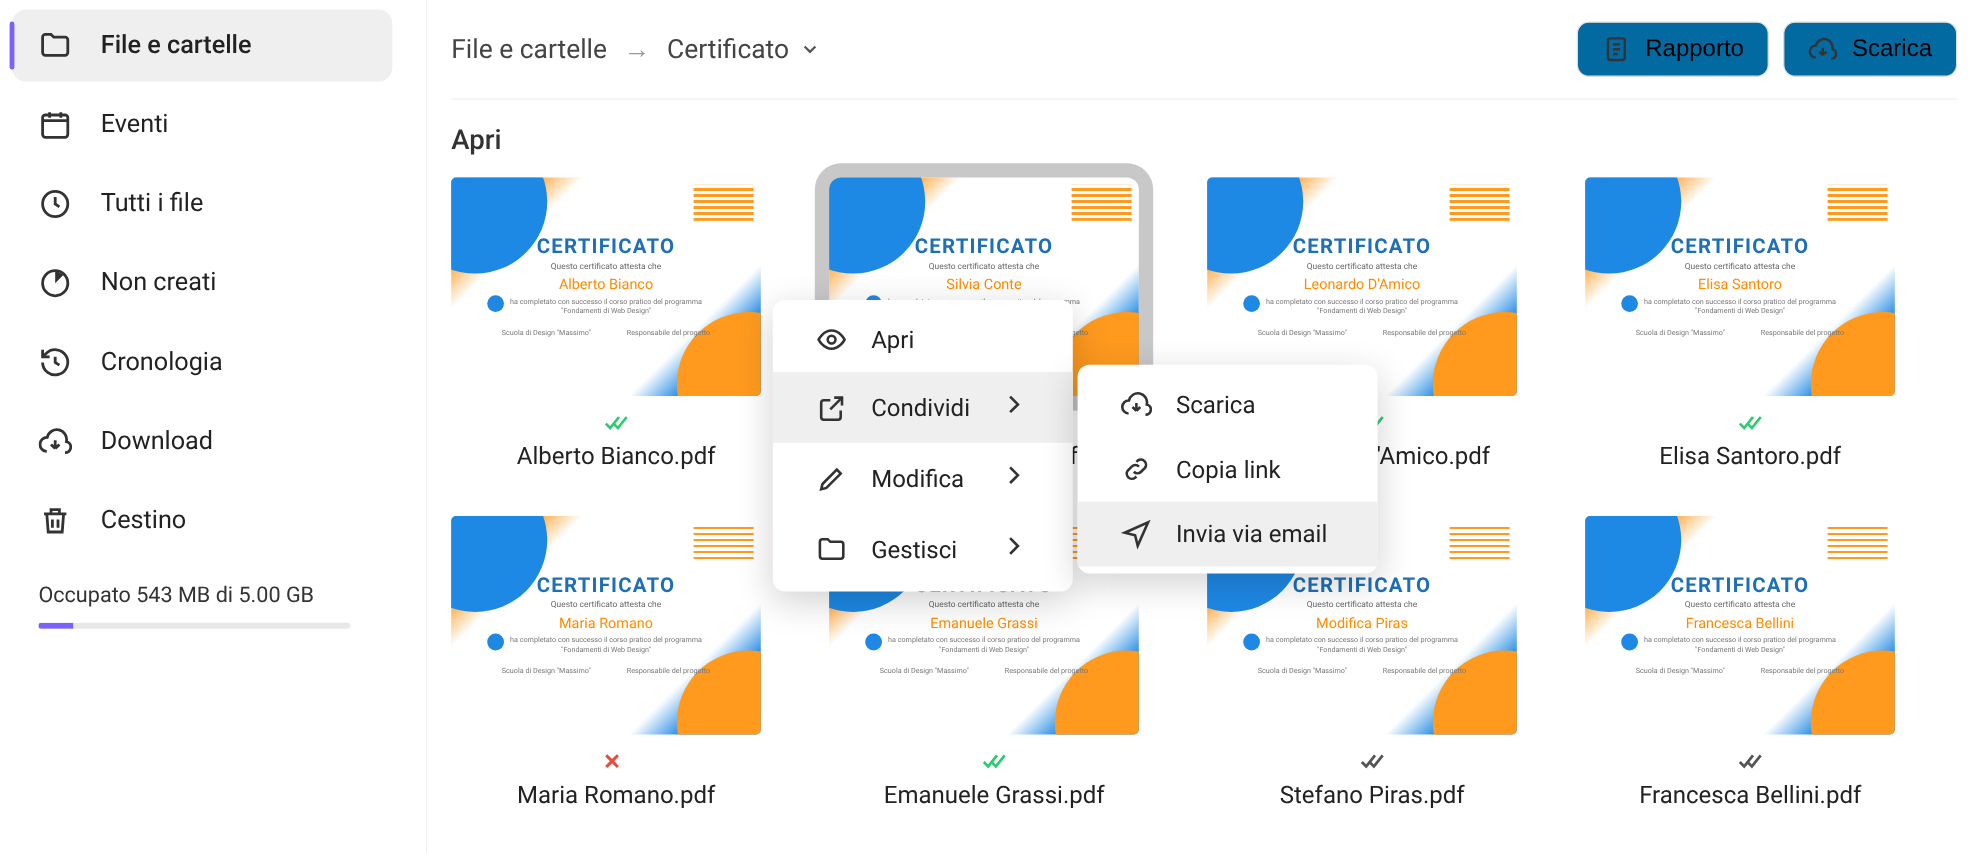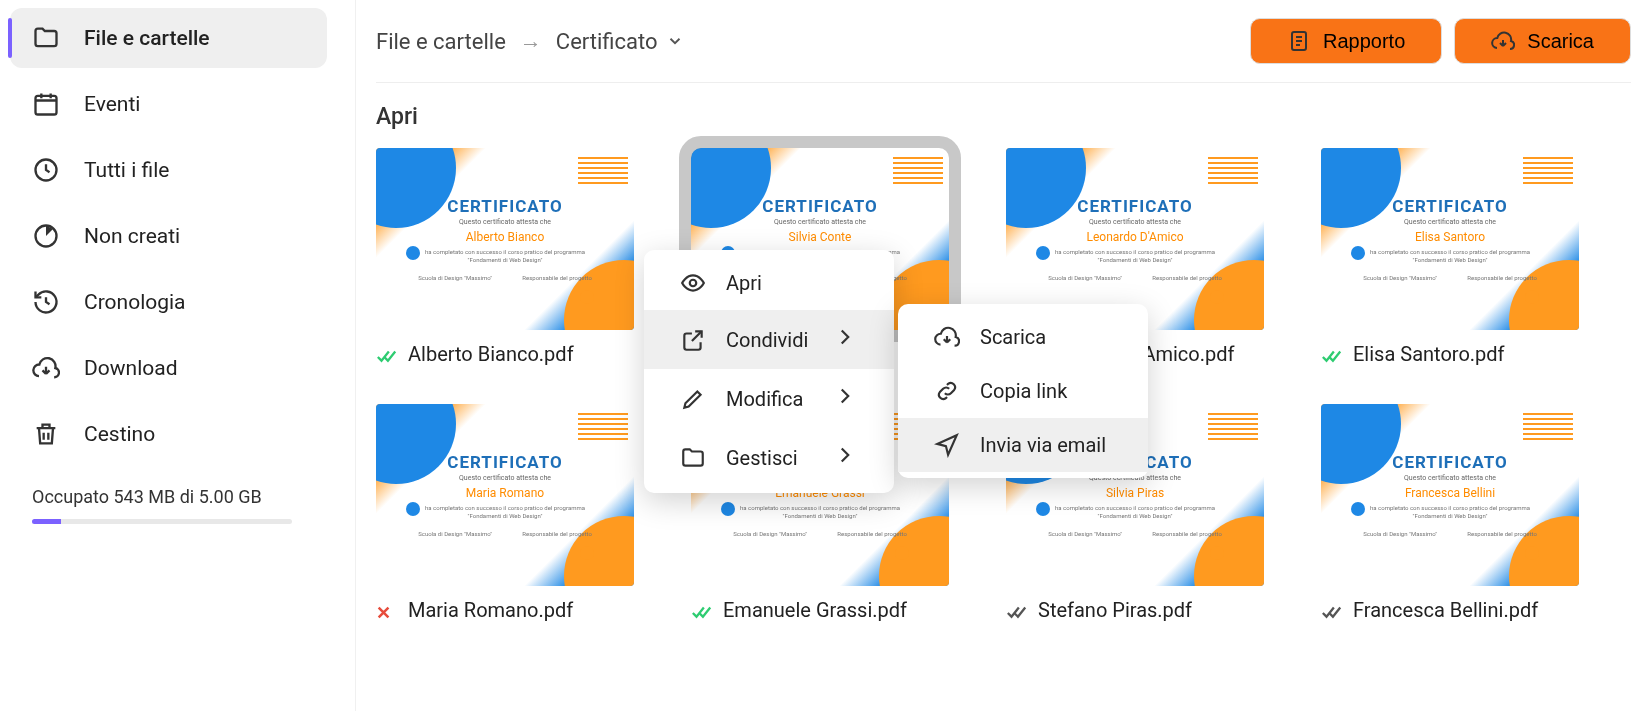--- a/index.html
+++ b/index.html
@@ -98,24 +98,24 @@
   display: flex;
   align-items: center;
   gap: 8px;
   cursor: pointer;
 }
 .top-actions { display: flex; gap: 12px; }
 .top-btn {
   display: flex;
   align-items: center;
   gap: 12px;
-  padding: 10px 36px;
+  padding: 10px 20px;
   border: 1px solid #ddd;
   border-radius: 10px;
-  background: #f97316;
+  background: #0369a1;
   font-size: 20px;
   cursor: pointer;
   justify-content: center;
 }
 .top-btn svg { width: 24px; height: 24px; stroke: #333; fill: none; stroke-width: 2; }
 .section-title {
   font-size: 23px;
   font-weight: 500;
   color: #333;
   margin: 20px 0 18px;
@@ -201,20 +201,21 @@
   text-align: center;
   line-height: 1.3;
 }
 .file-label {
   display: flex;
   align-items: center;
   gap: 10px;
   margin-top: 12px;
   font-size: 20px;
   color: #222;
+  flex-direction: column;
 }
 .status-icon { width: 22px; height: 16px; }
 .status-sent { color: #2ecc71; }
 .status-err { color: #e74c3c; font-size: 18px; font-weight: 700; }
 .status-dbl { color: #555; }
 .context-menu {
   position: absolute;
   top: 250px;
   left: 288px;
   width: 250px;
@@ -477,21 +478,21 @@
         </div>
       </div>
       <div class="file-card">
         <div class="thumb">
     <div class="thumb-bg"></div>
     <div class="thumb-dot1"></div>
     <div class="thumb-dot2"></div>
     <div class="thumb-corner-tr"></div>
     <div class="cert-title">CERTIFICATO</div>
     <div class="cert-sub">Questo certificato attesta che</div>
-    <div class="cert-name">Silvia Piras</div>
+    <div class="cert-name">Modifica Piras</div>
     <div class="cert-line">ha completato con successo il corso pratico del programma<br>"Fondamenti di Web Design"</div>
     <div class="cert-line" style="display:flex;gap:30px;margin-top:10px">
             <span>Scuola di Design "Massimo"</span>
             <span>Responsabile del progetto</span>
           </div>
   </div>
         <div class="file-label">
           <span class="status-icon status-dbl"><svg width="22" height="16" viewBox="0 0 24 16" fill="none" stroke="#555" stroke-width="2.5">
               <path d="M2 8l4 4L14 2"></path>
               <path d="M9 8l4 4L21 2"></path>

